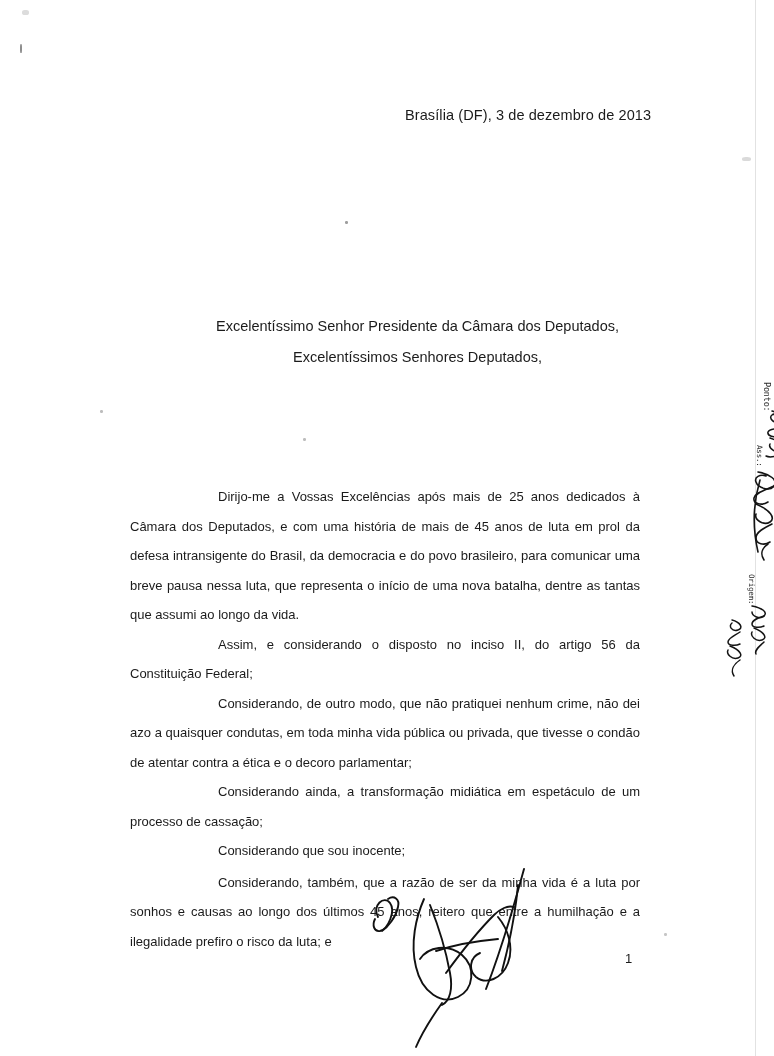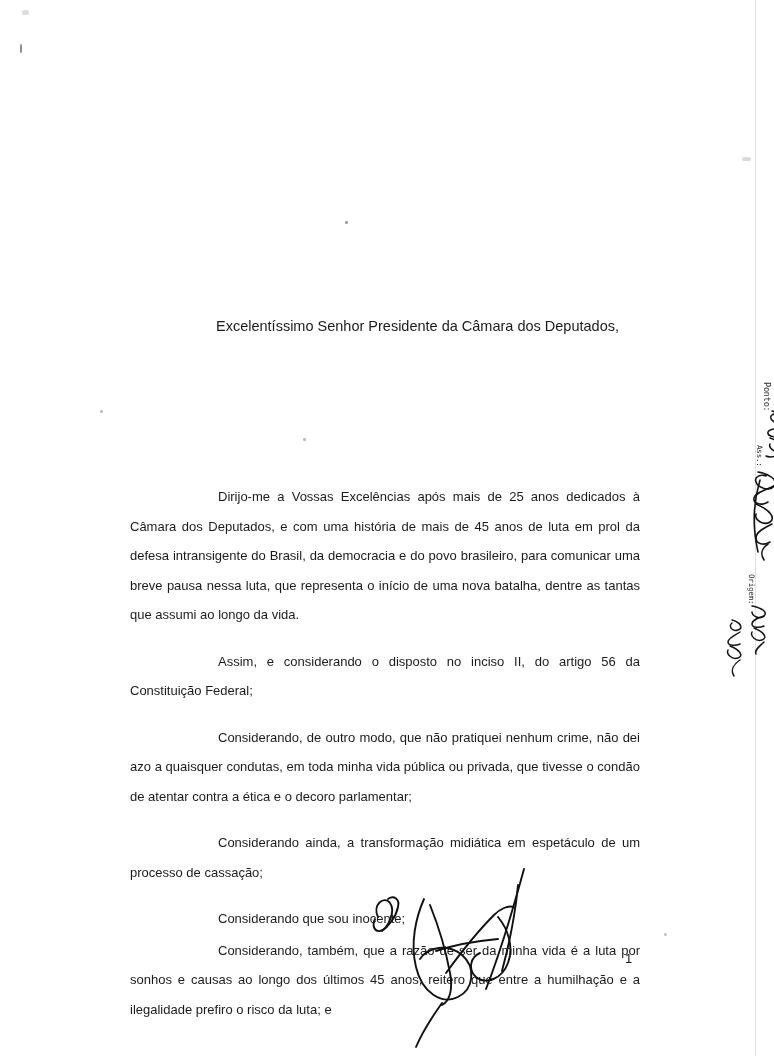--- a/index.html
+++ b/index.html
@@ -70,21 +70,21 @@
     width: 510px;
   }
   .para {
     font-size: 13px;
     line-height: 29.5px;
     text-align: justify;
     text-indent: 88px;
     margin: 0 0 0 0;
     hyphens: none;
   }
-  .para + .para { margin-top: 17px; }
+  .para + .para { }
   .para.tight + .para.tight { margin-top: 2px; }
 
   .page-number {
     position: absolute;
     left: 625px;
     top: 951px;
     font-size: 13px;
   }
 
   
@@ -137,23 +137,25 @@
 
   <div class="scan-line-right"></div>
   <div class="speck speck-a"></div>
   <div class="speck speck-b"></div>
   <div class="speck speck-c"></div>
   <div class="speck speck-d"></div>
   <div class="speck speck-e"></div>
   <div class="speck speck-f"></div>
   <div class="speck speck-g"></div>
 
+  <div class="date-line">Brasília (DF), 3 de dezembro de 2013</div>
 
   <div class="salutation">
     <div>Excelentíssimo Senhor Presidente da Câmara dos Deputados,</div>
+    <div>Excelentíssimos Senhores Deputados,</div>
   </div>
 
   <div class="body-block">
     <p class="para">Dirijo-me a Vossas Excelências após mais de 25 anos dedicados à Câmara dos Deputados, e com uma história de mais de 45 anos de luta em prol da defesa intransigente do Brasil, da democracia e do povo brasileiro, para comunicar uma breve pausa nessa luta, que representa o início de uma nova batalha, dentre as tantas que assumi ao longo da vida.</p>
     <p class="para">Assim, e considerando o disposto no inciso II, do artigo 56 da Constituição Federal;</p>
     <p class="para">Considerando, de outro modo, que não pratiquei nenhum crime, não dei azo a quaisquer condutas, em toda minha vida pública ou privada, que tivesse o condão de atentar contra a ética e o decoro parlamentar;</p>
     <p class="para">Considerando ainda, a transformação midiática em espetáculo de um processo de cassação;</p>
     <p class="para tight">Considerando que sou inocente;</p>
     <p class="para tight">Considerando, também, que a razão de ser da minha vida é a luta por sonhos e causas ao longo dos últimos 45 anos, reitero que entre a humilhação e a ilegalidade prefiro o risco da luta; e</p>
   </div>

